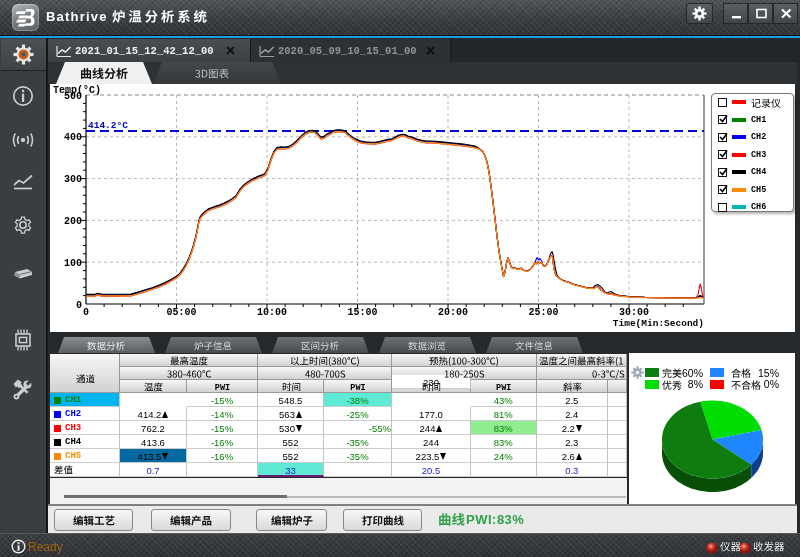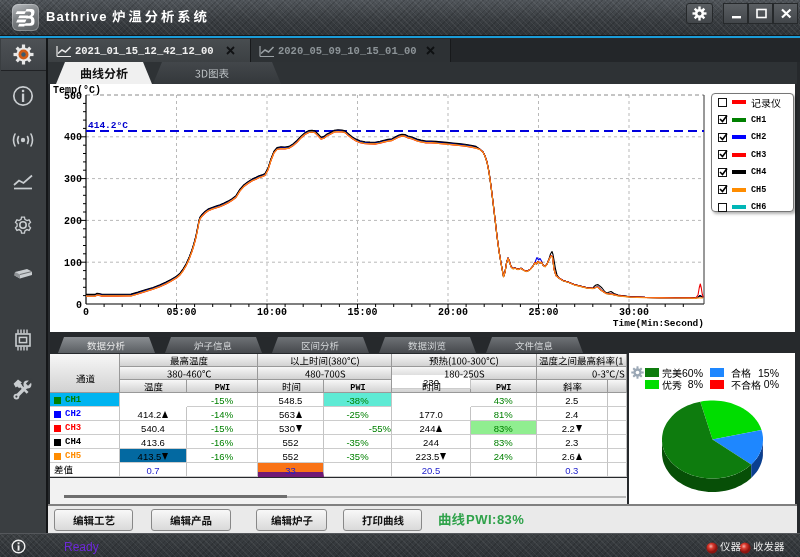--- a/index.html
+++ b/index.html
@@ -210,21 +210,21 @@
         <path d="M2.6 6.8 L7 2.4 L11 5.4 L9.6 6.3 L11.2 8.2 L8.2 11.2 L6.3 9.5 L4.7 10.6 Z"></path>
         <path d="M9.3 8.6 L16.6 15.9" stroke="#c9cdd0" stroke-width="2.6"></path>
       </g>
     </svg></div>
 <div style="position:absolute;left:0;top:533px;width:800px;height:24px;background-image:repeating-linear-gradient(45deg,rgba(255,255,255,.06) 0 1px,transparent 1px 4px),repeating-linear-gradient(-45deg,rgba(0,0,0,.14) 0 1px,transparent 1px 4px),linear-gradient(#3c4043,#34383c 55%,#2f3337);border-top:1px solid #55585c;box-sizing:border-box;"></div>
 <div style="position:absolute;left:11px;top:539px;width:15px;height:15px;"><svg width="15" height="15">
       <circle cx="7.5" cy="7.5" r="6.3" fill="none" stroke="#f0f0f0" stroke-width="1.4"></circle>
       <rect x="6.6" y="3.4" width="1.9" height="1.9" fill="#f0f0f0"></rect>
       <rect x="6.6" y="6.4" width="1.9" height="5.2" fill="#f0f0f0"></rect>
     </svg></div>
-<div style="position:absolute;left:28px;top:540px;font:12px 'Liberation Sans',sans-serif;color:#6d28d9;margin-left:36px;">Ready</div>
+<div style="position:absolute;left:28px;top:540px;font:12px 'Liberation Sans',sans-serif;color:#a16207;">Ready</div>
 <div style="position:absolute;left:706px;top:540px;width:12px;height:12px;"><svg width="12" height="12">
       <defs>
         <radialGradient id="led1" cx="40%" cy="35%">
           <stop offset="0%" stop-color="#f5b0a8"></stop>
           <stop offset="45%" stop-color="#d93a2e"></stop>
           <stop offset="100%" stop-color="#8c1410"></stop>
         </radialGradient>
       </defs>
       <circle cx="6" cy="6" r="5.6" fill="url(#led1)"></circle>
     </svg></div>
@@ -485,21 +485,21 @@
     </div>
     <div style="position:absolute;left:486.5px;top:53.0px;width:71.5px;height:14.0px;box-sizing:border-box;background:#fff;border-right:1px solid #c3c3c3;border-bottom:1px solid #cccccc;">
       <div style="position:absolute;left:0;right:0;top:2.2px;text-align:center;font:9.5px 'Liberation Sans',sans-serif;color:#000;">2.4</div>
     </div>
     <div style="position:absolute;left:558.0px;top:53.0px;width:19.0px;height:14.0px;box-sizing:border-box;background:#fff;border-right:1px solid #c3c3c3;border-bottom:1px solid #cccccc;"></div>
     <div style="position:absolute;left:0.0px;top:67.0px;width:70.0px;height:14.0px;box-sizing:border-box;background:#fff;border-right:1px solid #c3c3c3;border-bottom:1px solid #cccccc;">
       <div style="position:absolute;left:4px;top:3.5px;width:7px;height:7px;background:#ff0000;"></div>
       <div style="position:absolute;left:15px;top:2px;font:bold 9px 'Liberation Mono',monospace;color:#ff0000;">CH3</div>
     </div>
     <div style="position:absolute;left:70.0px;top:67.0px;width:67.0px;height:14.0px;box-sizing:border-box;background:#fff;border-right:1px solid #c3c3c3;border-bottom:1px solid #cccccc;">
-      <div style="position:absolute;left:0;right:0;top:2.2px;text-align:center;font:9.5px 'Liberation Sans',sans-serif;color:#000;">540.4</div>
+      <div style="position:absolute;left:0;right:0;top:2.2px;text-align:center;font:9.5px 'Liberation Sans',sans-serif;color:#000;">762.2</div>
     </div>
     <div style="position:absolute;left:137.0px;top:67.0px;width:71.0px;height:14.0px;box-sizing:border-box;background:#fff;border-right:1px solid #c3c3c3;border-bottom:1px solid #cccccc;">
       <div style="position:absolute;left:0;right:0;top:2.2px;text-align:center;font:9.5px 'Liberation Sans',sans-serif;color:#008000;">-15%</div>
     </div>
     <div style="position:absolute;left:208.0px;top:67.0px;width:66.0px;height:14.0px;box-sizing:border-box;background:#fff;border-right:1px solid #c3c3c3;border-bottom:1px solid #cccccc;">
       <div style="position:absolute;left:0;right:0;top:2.2px;text-align:center;font:9.5px 'Liberation Sans',sans-serif;color:#000;">530<span style="display:inline-block;width:0;height:0;border-left:3.5px solid transparent;border-right:3.5px solid transparent;border-top:7px solid #000;margin-left:1px;"></span></div>
     </div>
     <div style="position:absolute;left:274.0px;top:67.0px;width:68.0px;height:14.0px;box-sizing:border-box;background:#fff;border-right:1px solid #c3c3c3;border-bottom:1px solid #cccccc;">
       <div style="position:absolute;left:0;right:0;top:2.2px;text-align:right;font:9.5px 'Liberation Sans',sans-serif;color:#008000;">-55%</div>
     </div>
@@ -565,21 +565,21 @@
       <div style="position:absolute;left:0;right:0;top:2.2px;text-align:center;font:9.5px 'Liberation Sans',sans-serif;color:#000;">2.6<span style="display:inline-block;width:0;height:0;border-left:3.5px solid transparent;border-right:3.5px solid transparent;border-bottom:7px solid #000;margin-left:1px;"></span></div>
     </div>
     <div style="position:absolute;left:558.0px;top:95.0px;width:19.0px;height:14.0px;box-sizing:border-box;background:#fff;border-right:1px solid #c3c3c3;border-bottom:1px solid #cccccc;"></div>
     <div style="position:absolute;left:0.0px;top:109.0px;width:70.0px;height:14.0px;box-sizing:border-box;background:#fff;border-right:1px solid #c3c3c3;border-bottom:1px solid #cccccc;"></div>
     <div style="position:absolute;left:70.0px;top:109.0px;width:67.0px;height:14.0px;box-sizing:border-box;background:#fff;border-right:1px solid #c3c3c3;border-bottom:1px solid #cccccc;">
       <div style="position:absolute;left:0;right:0;top:2.2px;text-align:center;font:9.5px 'Liberation Sans',sans-serif;color:#2222cc;">0.7</div>
     </div>
     <div style="position:absolute;left:137.0px;top:109.0px;width:71.0px;height:14.0px;box-sizing:border-box;background:#fff;border-right:1px solid #c3c3c3;border-bottom:1px solid #cccccc;">
       <div style="position:absolute;left:0;right:0;top:2.2px;text-align:center;font:9.5px 'Liberation Sans',sans-serif;color:#2222cc;"></div>
     </div>
-    <div style="position:absolute;left:208.0px;top:109.0px;width:66.0px;height:14.0px;box-sizing:border-box;background:#f97316;border-right:1px solid #c3c3c3;border-bottom:5px solid #701a75;">
+    <div style="position:absolute;left:208.0px;top:109.0px;width:66.0px;height:14.0px;box-sizing:border-box;background:#5eead4;border-right:1px solid #c3c3c3;border-bottom:2px solid #701a75;">
       <div style="position:absolute;left:0;right:0;top:2.2px;text-align:center;font:9.5px 'Liberation Sans',sans-serif;color:#2222cc;">33</div>
     </div>
     <div style="position:absolute;left:274.0px;top:109.0px;width:68.0px;height:14.0px;box-sizing:border-box;background:#fff;border-right:1px solid #c3c3c3;border-bottom:1px solid #cccccc;">
       <div style="position:absolute;left:0;right:0;top:2.2px;text-align:center;font:9.5px 'Liberation Sans',sans-serif;color:#2222cc;"></div>
     </div>
     <div style="position:absolute;left:342.0px;top:109.0px;width:79.0px;height:14.0px;box-sizing:border-box;background:#fff;border-right:1px solid #c3c3c3;border-bottom:1px solid #cccccc;">
       <div style="position:absolute;left:0;right:0;top:2.2px;text-align:center;font:9.5px 'Liberation Sans',sans-serif;color:#2222cc;">20.5</div>
     </div>
     <div style="position:absolute;left:421.0px;top:109.0px;width:65.5px;height:14.0px;box-sizing:border-box;background:#fff;border-right:1px solid #c3c3c3;border-bottom:1px solid #cccccc;">
       <div style="position:absolute;left:0;right:0;top:2.2px;text-align:center;font:9.5px 'Liberation Sans',sans-serif;color:#2222cc;"></div>

